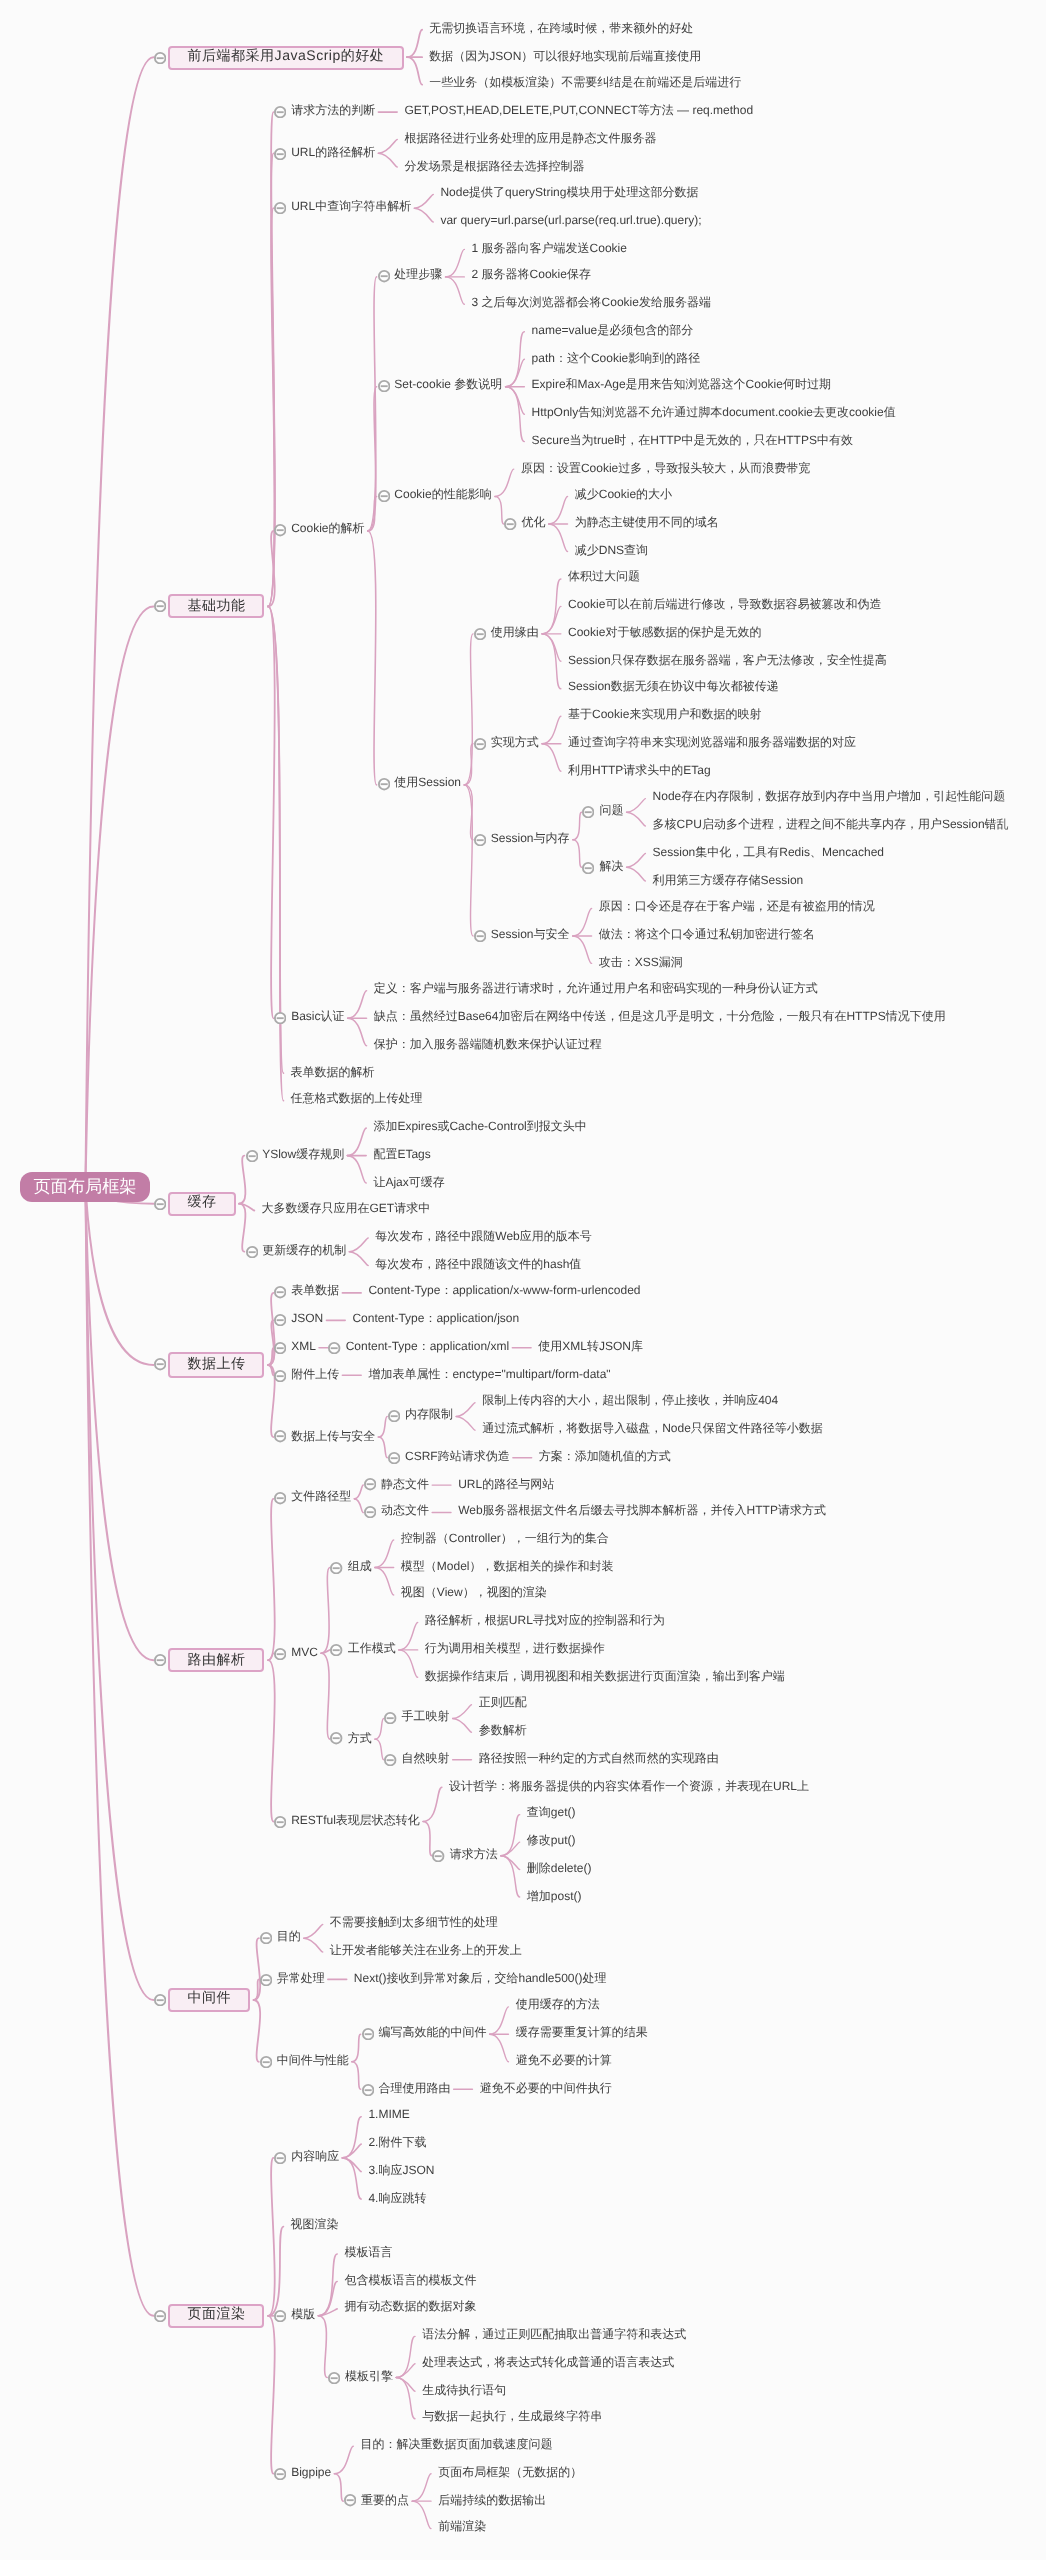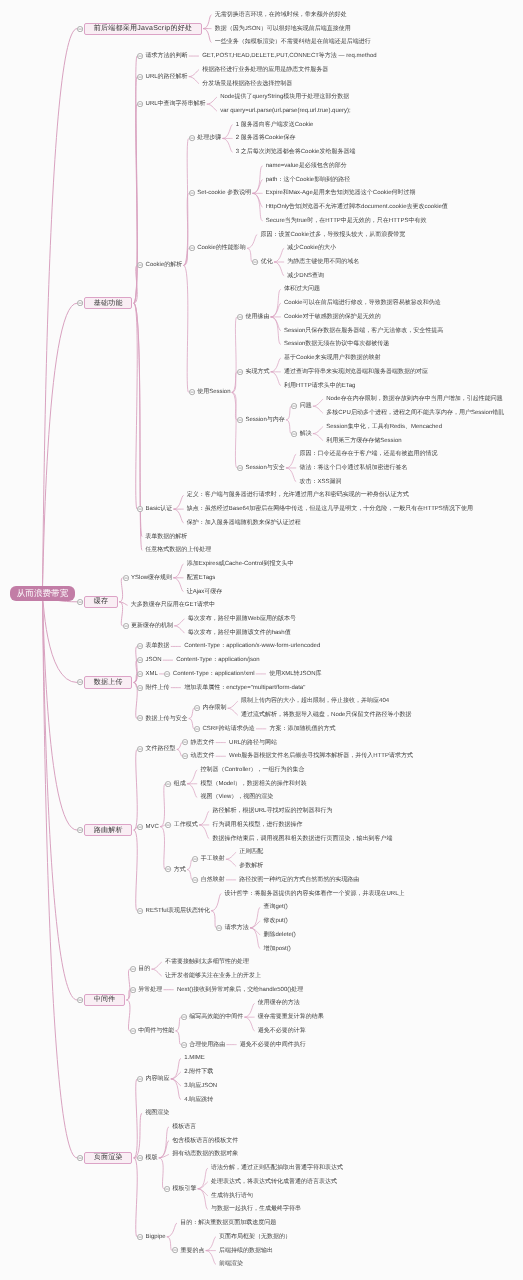--- a/index.html
+++ b/index.html
@@ -174,21 +174,21 @@
       <path d="M198.09,1188.78 C207.04,1188.78 204.09,1168.19 207.49,1168.19" fill="none" stroke="#d9a2c0" stroke-width="0.72" stroke-linecap="round"></path>
       <path d="M198.09,1188.78 C203.27,1188.78 206.35,1181.92 207.49,1181.92" fill="none" stroke="#d9a2c0" stroke-width="0.72" stroke-linecap="round"></path>
       <path d="M198.09,1188.78 C203.27,1188.78 206.35,1195.65 207.49,1195.65" fill="none" stroke="#d9a2c0" stroke-width="0.72" stroke-linecap="round"></path>
       <path d="M198.09,1188.78 C207.04,1188.78 204.09,1209.38 207.49,1209.38" fill="none" stroke="#d9a2c0" stroke-width="0.72" stroke-linecap="round"></path>
       <path d="M167.20,1236.84 C174.27,1236.84 174.34,1223.11 176.60,1223.11" fill="none" stroke="#d9a2c0" stroke-width="0.8" stroke-linecap="round"></path>
       <path d="M167.20,1236.84 C172.52,1236.84 169.34,1250.57 171.60,1250.57" fill="none" stroke="#d9a2c0" stroke-width="0.8" stroke-linecap="round"></path>
       <path d="M206.10,1250.57 C213.17,1250.57 213.24,1236.84 215.50,1236.84" fill="none" stroke="#d9a2c0" stroke-width="0.72" stroke-linecap="round"></path>
       <path d="M206.10,1250.57 C209.39,1250.57 215.50,1250.57 215.50,1250.57" fill="none" stroke="#d9a2c0" stroke-width="0.72" stroke-linecap="round"></path>
       <path d="M206.10,1250.57 C213.17,1250.57 213.24,1264.30 215.50,1264.30" fill="none" stroke="#d9a2c0" stroke-width="0.72" stroke-linecap="round"></path>
     </svg>
-<div class="node n-root" style="left: 10px; top: 585.76px;"><span class="box">从而浪费带宽</span></div>
+<div class="node n-root" style="left: 10px; top: 585.76px;"><span class="box">页面布局框架</span></div>
     <div class="node n-l2" style="left: 84.07px; top: 22.5px;"><span class="box">前后端都采用JavaScrip的好处</span></div>
     <div class="toggle" style="left: 77.27px; top: 25.5px;">
       <svg width="6.2" height="6.2" viewBox="0 0 12 12">
         <circle cx="6" cy="6" r="5.1" fill="#fefefe" stroke="#aaaaaa" stroke-width="1.8"></circle>
         <line x1="2.6" y1="6" x2="9.4" y2="6" stroke="#aaaaaa" stroke-width="1.8" stroke-linecap="butt"></line>
       </svg>
     </div>
     <div class="node n-lx" style="left: 214.66px; top: 11.87px;"><span class="box">无需切换语言环境，在跨域时候，带来额外的好处</span></div>
     <div class="node n-lx" style="left: 214.66px; top: 25.59px;"><span class="box">数据（因为JSON）可以很好地实现前后端直接使用</span></div>
     <div class="node n-lx" style="left: 214.66px; top: 39.33px;"><span class="box">一些业务（如模板渲染）不需要纠结是在前端还是后端进行</span></div>

